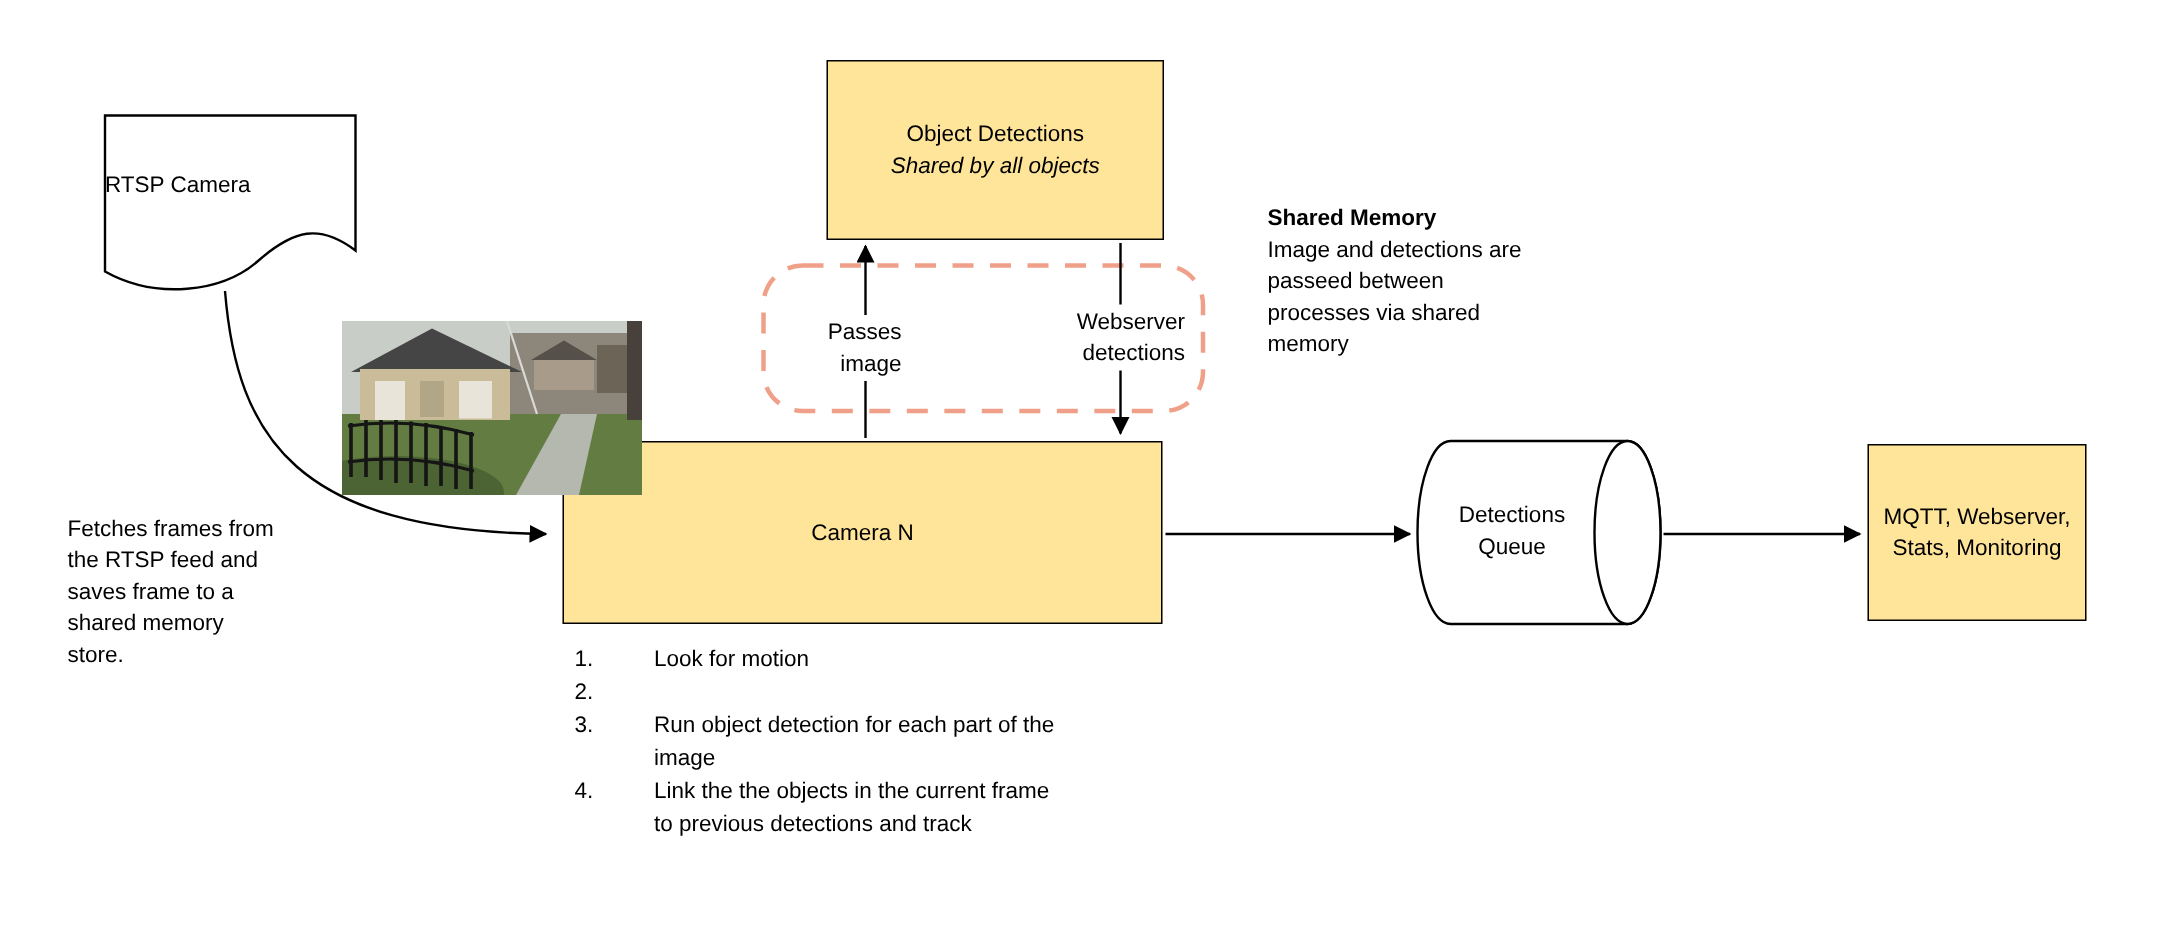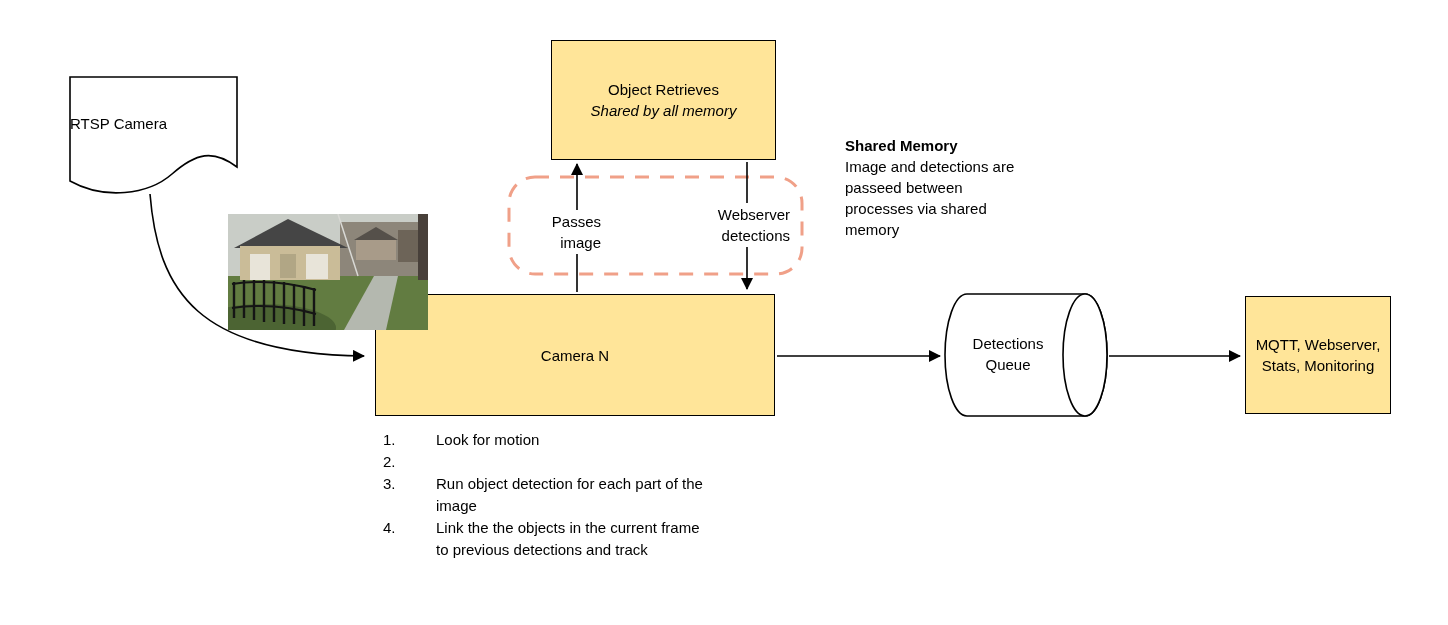--- a/index.html
+++ b/index.html
@@ -69,22 +69,22 @@
 
     <g>
       <path d="M967,294 A22,61 0 0 0 967,416 L1085,416 A22,61 0 0 0 1085,294 Z" fill="#ffffff" stroke="#000000" stroke-width="1.6"></path>
       <ellipse cx="1085" cy="355" rx="22" ry="61" fill="#ffffff" stroke="#000000" stroke-width="1.6"></ellipse>
     </g>
   </svg>
 
   <div class="abs" style="left:70px; top:113px; width:167px; ">RTSP Camera</div>
 
   <div class="yellow-box col" style="left:551px; top:40px; width:225px; height:120px;">
-    <div>Object Retrieves</div>
-    <div class="italic">Shared by all memory</div>
+    <div>Object Detections</div>
+    <div class="italic">Shared by all objects</div>
   </div>
 
   <div class="yellow-box" style="left:1245px; top:296px; width:146px; height:118px;">
     <div class="pre">MQTT, Webserver,
 Stats, Monitoring</div>
   </div>
 
   <div class="yellow-box" style="left:375px; top:294px; width:400px; height:122px;">
     <div>Camera N</div>
   </div>
@@ -130,20 +130,25 @@
 detections</div>
 
   <div class="abs" style="left:845px; top:135px; width:225px;">
     <div class="bold">Shared Memory</div>
     <div class="note">Image and detections are
 passeed between
 processes via shared
 memory</div>
   </div>
 
+  <div class="abs note" style="left:45px; top:342px; width:195px;">Fetches frames from
+the RTSP feed and
+saves frame to a
+shared memory
+store.</div>
 
   <div class="steps">
     <div class="step">
       <span class="num">1.</span>
       <span class="txt">Look for motion</span>
     </div>
     <div class="step">
       <span class="num">2.</span>
     </div>
     <div class="step">

